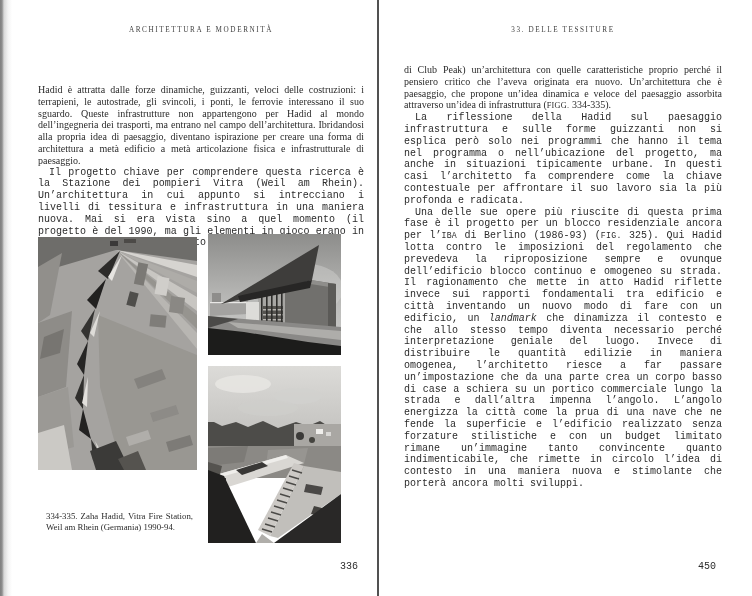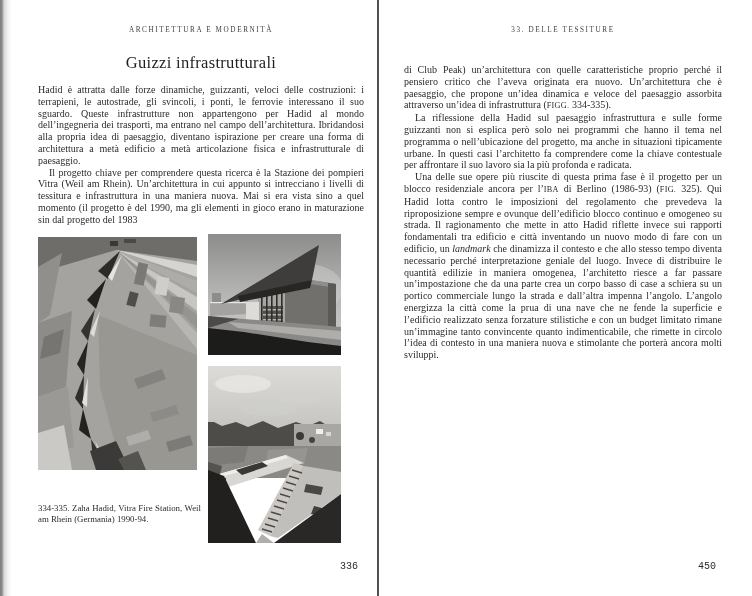--- a/index.html
+++ b/index.html
@@ -16,47 +16,46 @@
 
   .running-head{position:absolute;top:26px;left:0;right:0;text-align:center;
       font-size:7.2px;letter-spacing:1.6px;color:#3f3f3f;white-space:nowrap;}
   .chapter-title{position:absolute;top:53px;left:0;right:0;margin:0;text-align:center;
       font-size:16.5px;font-weight:normal;letter-spacing:0.3px;color:#1f1f1f;}
 
   .body-text{position:absolute;left:0;}
   .left-body{top:84px;width:326px;}
   .right-body{top:64px;width:318px;}
   .body-par{margin:0;text-align:justify;font-size:10px;line-height:11.8px;color:#2b2b2b;}
-  .body-par.indent{text-indent:11px;}
+  .body-par.indent{text-indent:11px;font-family:Liberation Mono, monospace;}
   .smallcaps{font-size:0.82em;letter-spacing:0.3px;}
   .italic{font-style:italic;}
 
   .fig{position:absolute;margin:0;padding:0;line-height:0;}
   .fig-334{left:0;top:237px;width:159px;height:233px;}
   .fig-335{left:170px;top:234px;width:133px;height:121px;}
   .fig-336{left:170px;top:366px;width:133px;height:177px;}
   .fig svg{display:block;width:100%;height:100%;}
 
   .caption{position:absolute;left:0;top:503px;width:163px;
       font-size:8.8px;line-height:10.5px;text-align:justify;color:#2b2b2b;}
-  .cap-entry{margin:0;}
+  .cap-entry{margin:8px;}
 
   .page-number{position:absolute;top:561px;left:0;right:6px;text-align:right;
       font-size:10px;color:#2b2b2b;font-family:Liberation Mono, monospace;}
 </style>
 </head>
 <body>
 
 <div class="spread">
   <div class="left-edge-shadow"></div>
   <div class="gutter-line"></div>
 
   <section class="page page-left">
     <div class="running-head">ARCHITETTURA E MODERNITÀ</div>
-    <h1 class="chapter-title">Guizzi infrastrutturali</h1>
     <div class="body-text left-body">
         <p class="body-par"><span>Hadid è attratta dalle forze dinamiche, guizzanti, veloci delle costruzioni: i terrapieni, le autostrade, gli svincoli, i ponti, le ferrovie interessano il suo sguardo. Queste infrastrutture non appartengono per Hadid al mondo dell’ingegneria dei trasporti, ma entrano nel campo dell’architettura. Ibridandosi alla propria idea di paesaggio, diventano ispirazione per creare una forma di architettura a metà edificio a metà articolazione fisica e infrastrutturale di paesaggio.</span></p>
         <p class="body-par indent"><span>Il progetto chiave per comprendere questa ricerca è la Stazione dei pompieri Vitra (Weil am Rhein). Un’architettura in cui appunto si intrecciano i livelli di tessitura e infrastruttura in una maniera nuova. Mai si era vista sino a quel momento (il progetto è del 1990, ma gli elementi in gioco erano in maturazione sin dal progetto del 1983</span></p>
       </div>
 
     <figure class="fig fig-334">
       <svg viewBox="0 0 159 233" preserveAspectRatio="none">
         <rect x="0" y="0" width="159" height="233" fill="#a5a3a0"></rect>
         <polygon points="0,0 159,0 159,24 78,13 0,36" fill="#6e6d6a"></polygon>
         <polygon points="0,30 24,16 12,78 0,86" fill="#918f8b"></polygon>

